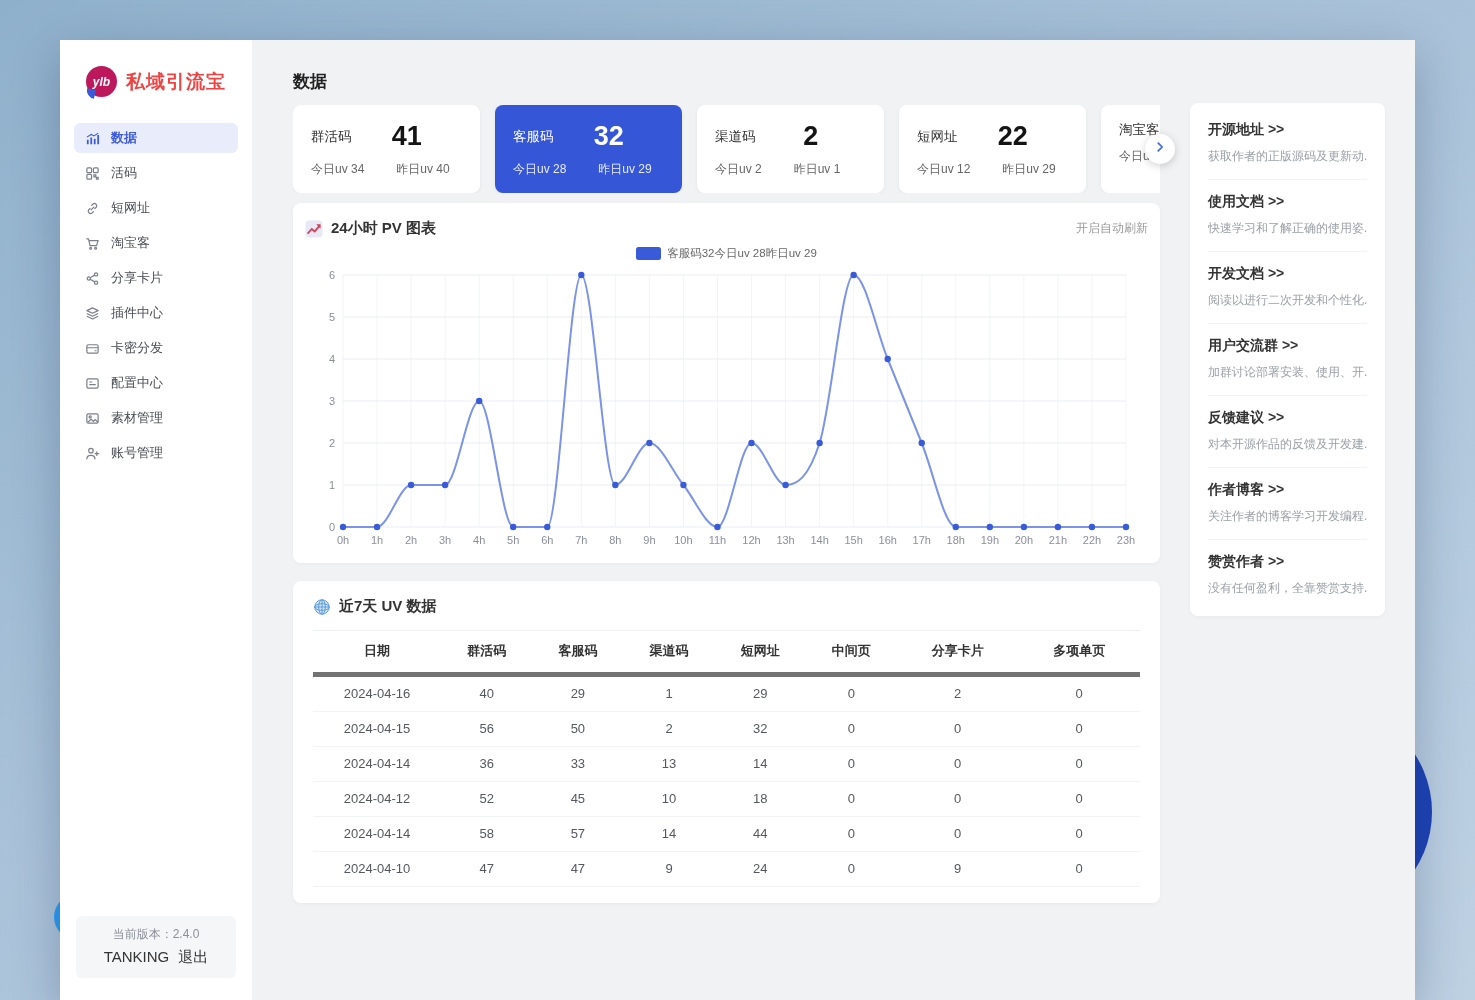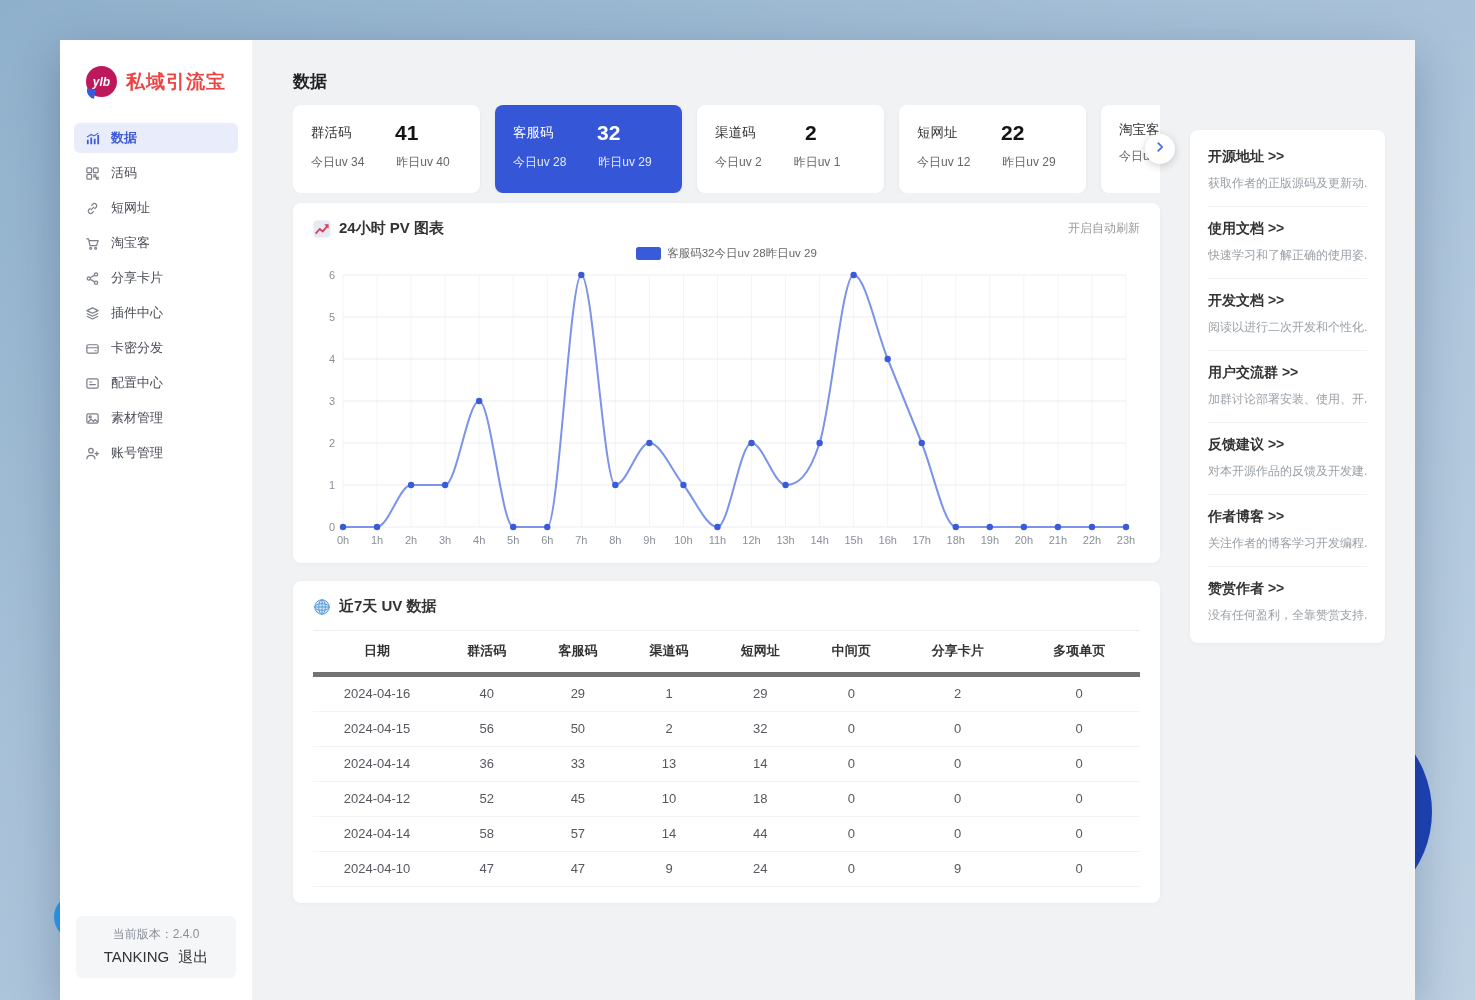--- a/index.html
+++ b/index.html
@@ -42,50 +42,50 @@
   .main { flex:1; min-width:0; background:#f1f2f4; display:flex; padding:0 30px 0 40px; overflow:hidden; }
   .content { width:867px; flex:none; min-width:0; }
   .page-title { font-size:17px; font-weight:bold; color:#222; margin:30px 0 12px; }
 
   .cards-row { position:relative; height:88px; margin-bottom:10px; }
   .cards-clip { overflow:hidden; height:88px; display:flex; gap:15px; }
   .stat-card { flex:none; width:187px; height:88px; background:#fff; border-radius:8px;
                box-shadow:0 1px 4px rgba(0,0,0,.05); padding:16px 18px 0; cursor:pointer; }
   .stat-top { display:flex; align-items:center; }
   .stat-label { font-size:13.5px; color:#333; }
-  .stat-value { flex:1; text-align:center; font-size:21px; font-weight:600; color:#141414; }
+  .stat-value { flex:1; text-align:center; font-size:27px; font-weight:600; color:#141414; }
   .stat-bottom { display:flex; gap:32px; margin-top:9px; font-size:12px; color:#666; white-space:nowrap; }
   .stat-card.active { background:#3656d8; }
   .stat-card.active .stat-label, .stat-card.active .stat-value { color:#fff; }
   .stat-card.active .stat-bottom { color:#e6ebff; }
   .next-btn { position:absolute; right:-15px; top:29px; width:30px; height:30px; border-radius:50%; background:#fff;
               box-shadow:0 2px 9px rgba(0,0,0,.18); display:flex; align-items:center; justify-content:center; cursor:pointer; }
   .next-btn svg { width:14px; height:14px; }
 
   .panel { background:#fff; border-radius:8px; box-shadow:0 1px 4px rgba(0,0,0,.04); }
-  .chart-card { padding:16px 20px 10px; }
+  .chart-card { padding:16px 12px 10px; }
   .card-head { display:flex; align-items:center; justify-content:space-between; }
   .card-title { display:flex; align-items:center; gap:8px; font-size:15px; font-weight:bold; color:#333; }
   .card-title .ticon { width:18px; height:18px; display:flex; }
   .card-title .ticon svg { width:100%; height:100%; }
   .refresh-link { font-size:12px; color:#9a9a9a; cursor:pointer; }
   .legend { display:flex; justify-content:center; align-items:center; gap:6px; margin-top:8px; cursor:pointer; }
   .legend-swatch { width:25px; height:13px; border-radius:2.5px; background:#3a5bd9; }
   .legend-text { font-size:11.5px; color:#666; }
   .chart-svg { display:block; margin-top:2px; }
 
   .table-card { margin-top:18px; padding:16px 20px 16px; }
   .uv-table { width:100%; border-collapse:collapse; margin-top:14px; }
   .uv-table th { font-size:13px; color:#333; font-weight:bold; text-align:center; padding:11px 0 12px;
                  border-top:1px solid #ebeef5; border-bottom:5px solid #737373; }
   .uv-table td { font-size:13px; color:#55585e; text-align:center; padding:9px 0 10px; border-bottom:1px solid #f1f3f6; }
   .uv-table th:first-child, .uv-table td:first-child { width:15.5%; }
 
   
-  .aside { width:195px; flex:none; margin-left:30px; margin-top:90px; align-self:flex-start;
+  .aside { width:195px; flex:none; margin-left:30px; margin-top:63px; align-self:flex-start;
            background:#fff; border-radius:8px; padding:5px 18px; box-shadow:0 1px 4px rgba(0,0,0,.04); }
   .aside-item { padding:13px 0 14px; border-bottom:1px solid #f2f3f5; cursor:pointer; }
   .aside-item:last-child { border-bottom:none; }
   .aside-title { font-size:14px; font-weight:bold; color:#333; }
   .aside-desc { margin-top:9px; font-size:12px; color:#9aa0a6; white-space:nowrap; overflow:hidden; }
 </style>
 </head>
 <body>
 
 <div class="decor-circle-right"></div>

